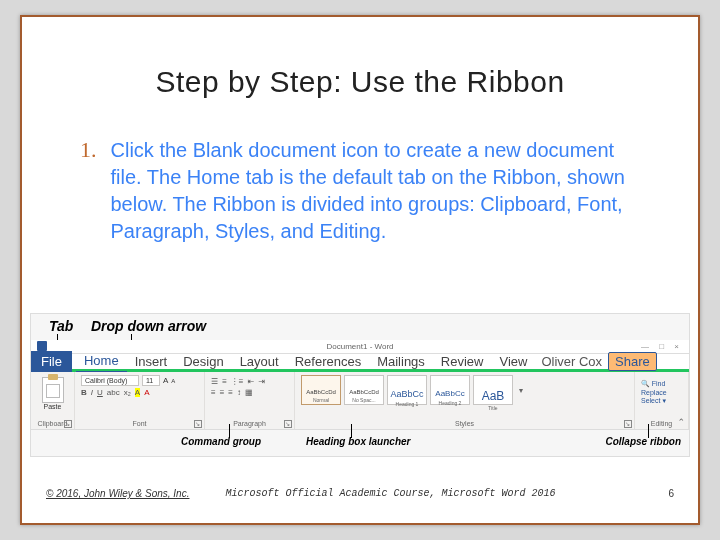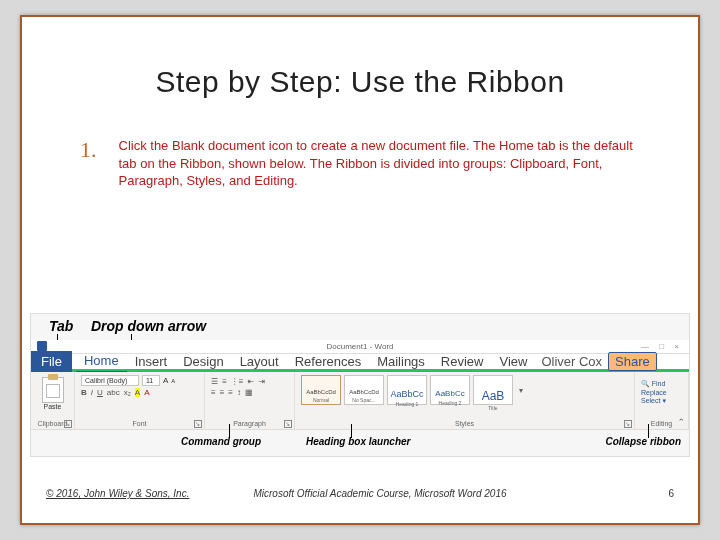--- a/index.html
+++ b/index.html
@@ -33,24 +33,23 @@
     display: flex;
     gap: 14px;
   }
   .num {
     color: #c0692e;
     font-size: 22px;
     line-height: 1.2;
     font-family: Georgia, serif;
   }
   .text {
-    font-size: 13px;
+    font-size: 20px;
     line-height: 1.35;
-    color: #b91c1c;
-    margin-left: 8px;
+    color: #3b82f6;
   }
   
   .ribbon-shot {
     position: absolute;
     left: 8px;
     right: 8px;
     top: 296px;
     height: 144px;
     background: #f6f6f6;
     border: 1px solid #ddd;
@@ -181,21 +180,21 @@
     position: absolute;
     bottom: 24px;
     left: 24px;
     right: 24px;
     display: flex;
     font-size: 10px;
     color: #333;
     font-style: italic;
   }
   .footer .copy { text-decoration: underline; }
-  .footer .course { margin-left: 64px; }
+  .footer .course { margin-left: 36px; font-family: Liberation Mono, monospace; }
   .footer .pagenum { margin-left: auto; font-style: normal; }
 </style>
 </head>
 <body>
 
 <div class="slide">
 
   <h1 class="title">Step by Step: Use the Ribbon</h1>
 
   <div class="body">

